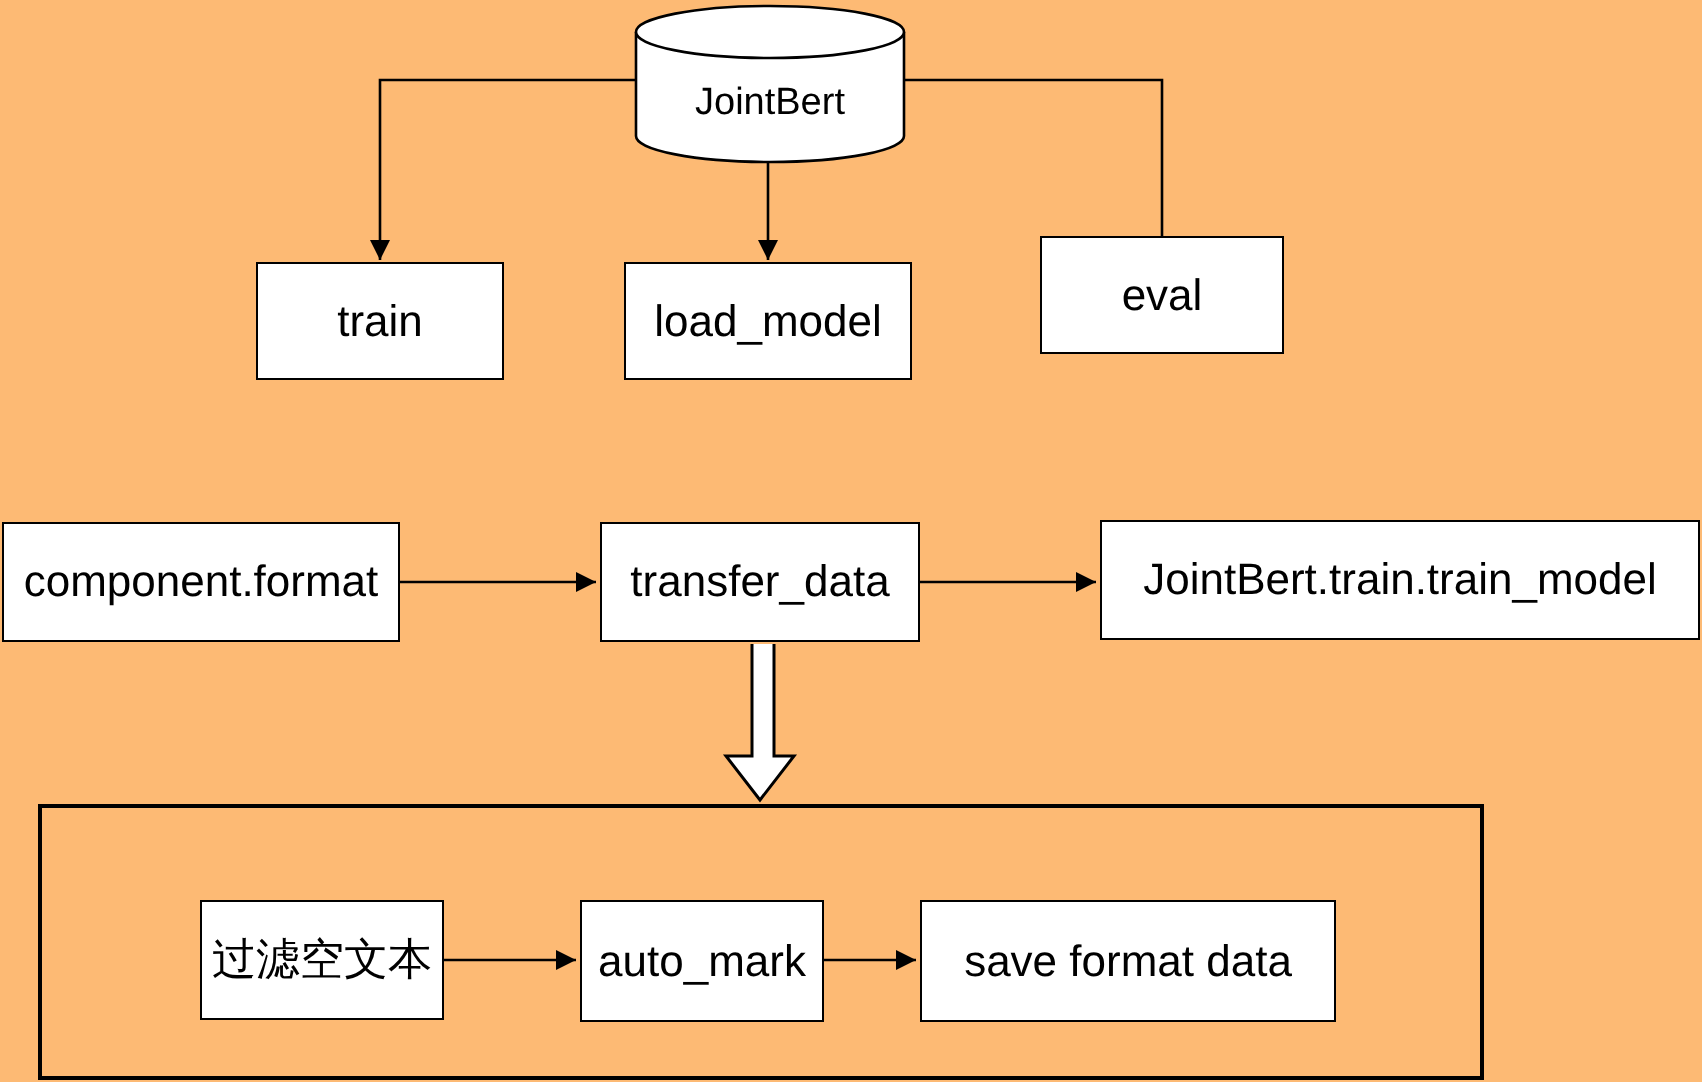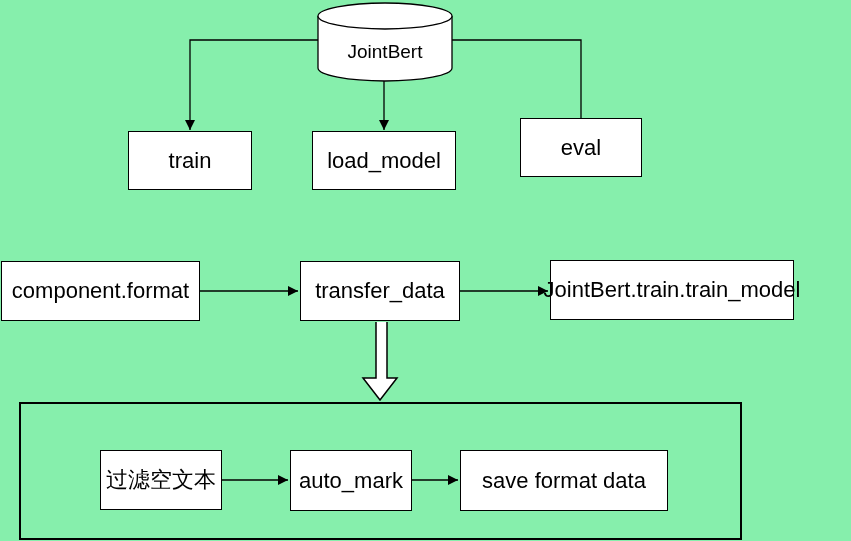--- a/index.html
+++ b/index.html
@@ -5,21 +5,21 @@
   html, body {
     margin: 0;
     padding: 0;
     background: #ffffff;
     font-family: "Liberation Sans", sans-serif;
   }
   .canvas {
     position: relative;
     width: 851px;
     height: 541px;
-    background: #86efac;
+    background: #fdba74;
     overflow: hidden;
   }
   .svg-layer {
     position: absolute;
     left: 0; top: 0;
     width: 851px; height: 541px;
   }
   .node {
     position: absolute;
     box-sizing: border-box;
@@ -46,21 +46,21 @@
     font-size: 19px;
     color: #000000;
     white-space: nowrap;
   }
   
   #box-train        { left: 128px; top: 131px; width: 124px; height: 59px; }
   #box-load-model   { left: 312px; top: 131px; width: 144px; height: 59px; }
   #box-eval         { left: 520px; top: 118px; width: 122px; height: 59px; }
   #box-component-train { left: 1px;   top: 261px; width: 199px; height: 60px; }
   #box-transfer-data   { left: 300px; top: 261px; width: 160px; height: 60px; }
-  #box-train-model     { left: 550px; top: 260px; width: 244px; height: 60px; }
+  #box-train-model     { left: 550px; top: 260px; width: 300px; height: 60px; }
   #container-box       { left: 19px;  top: 402px; width: 723px; height: 138px; }
   #box-filter-empty    { left: 100px; top: 450px; width: 122px; height: 60px; }
   #box-auto-mark       { left: 290px; top: 450px; width: 122px; height: 61px; }
   #box-save-format     { left: 460px; top: 450px; width: 208px; height: 61px; }
   #cylinder-label      { left: 318px; top: 34px;  width: 134px; height: 36px; }
 </style>
 </head>
 <body>
 
 <div class="canvas">

